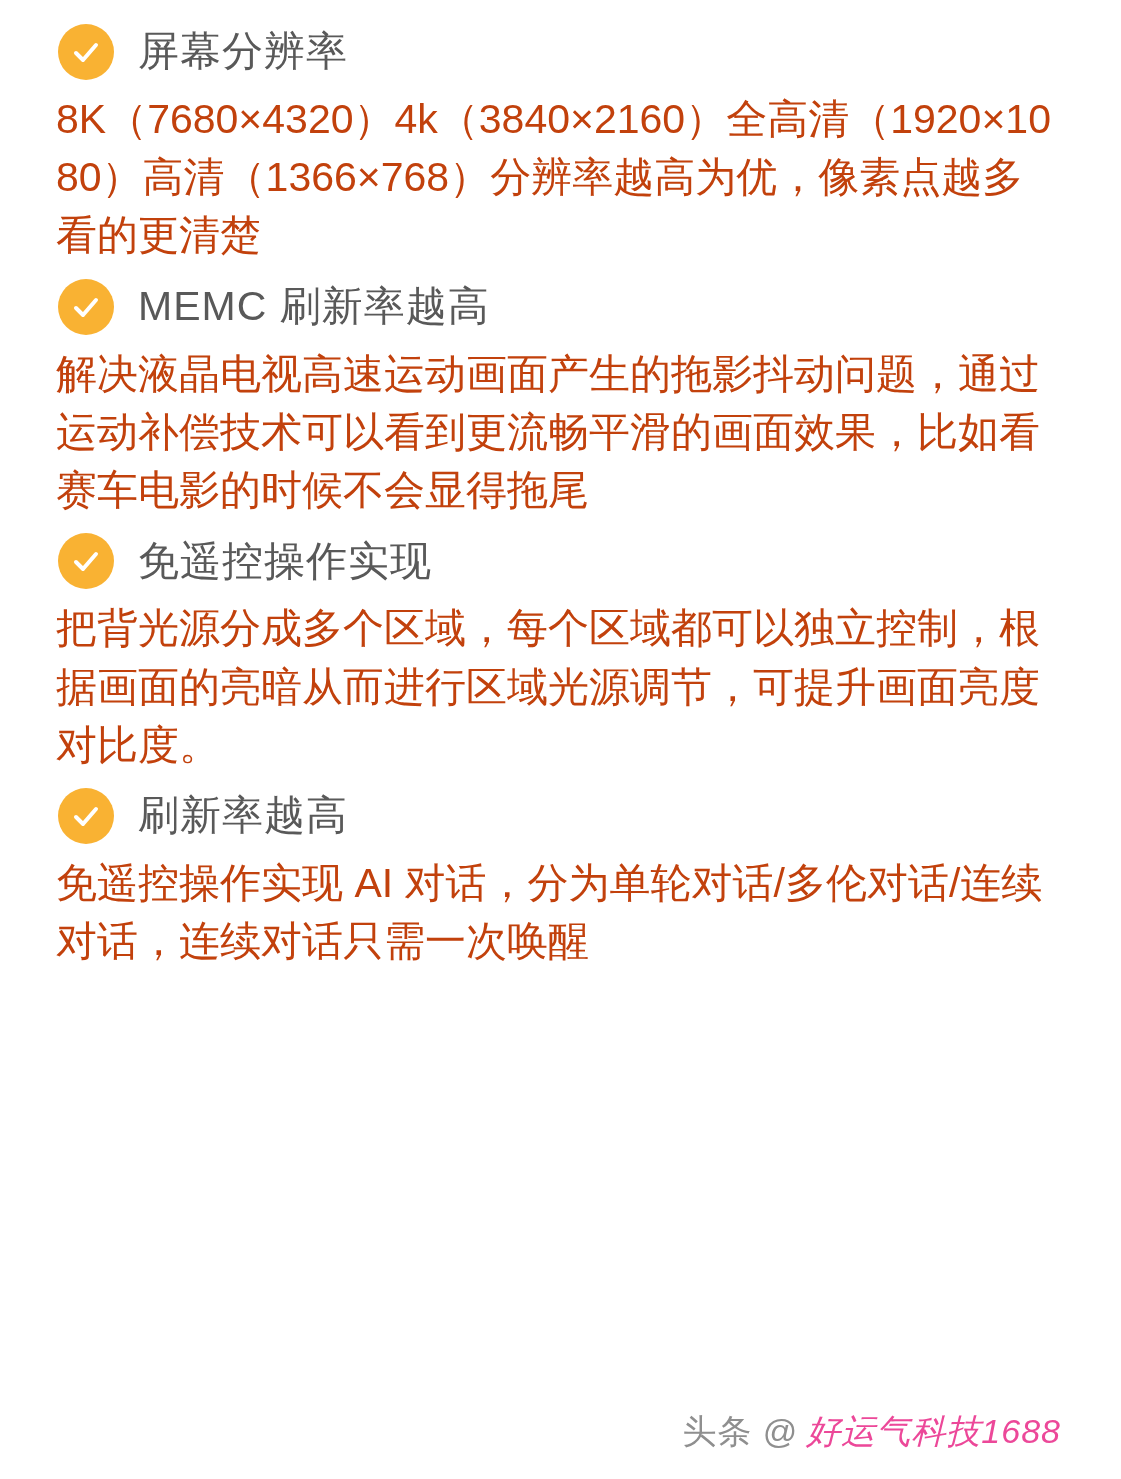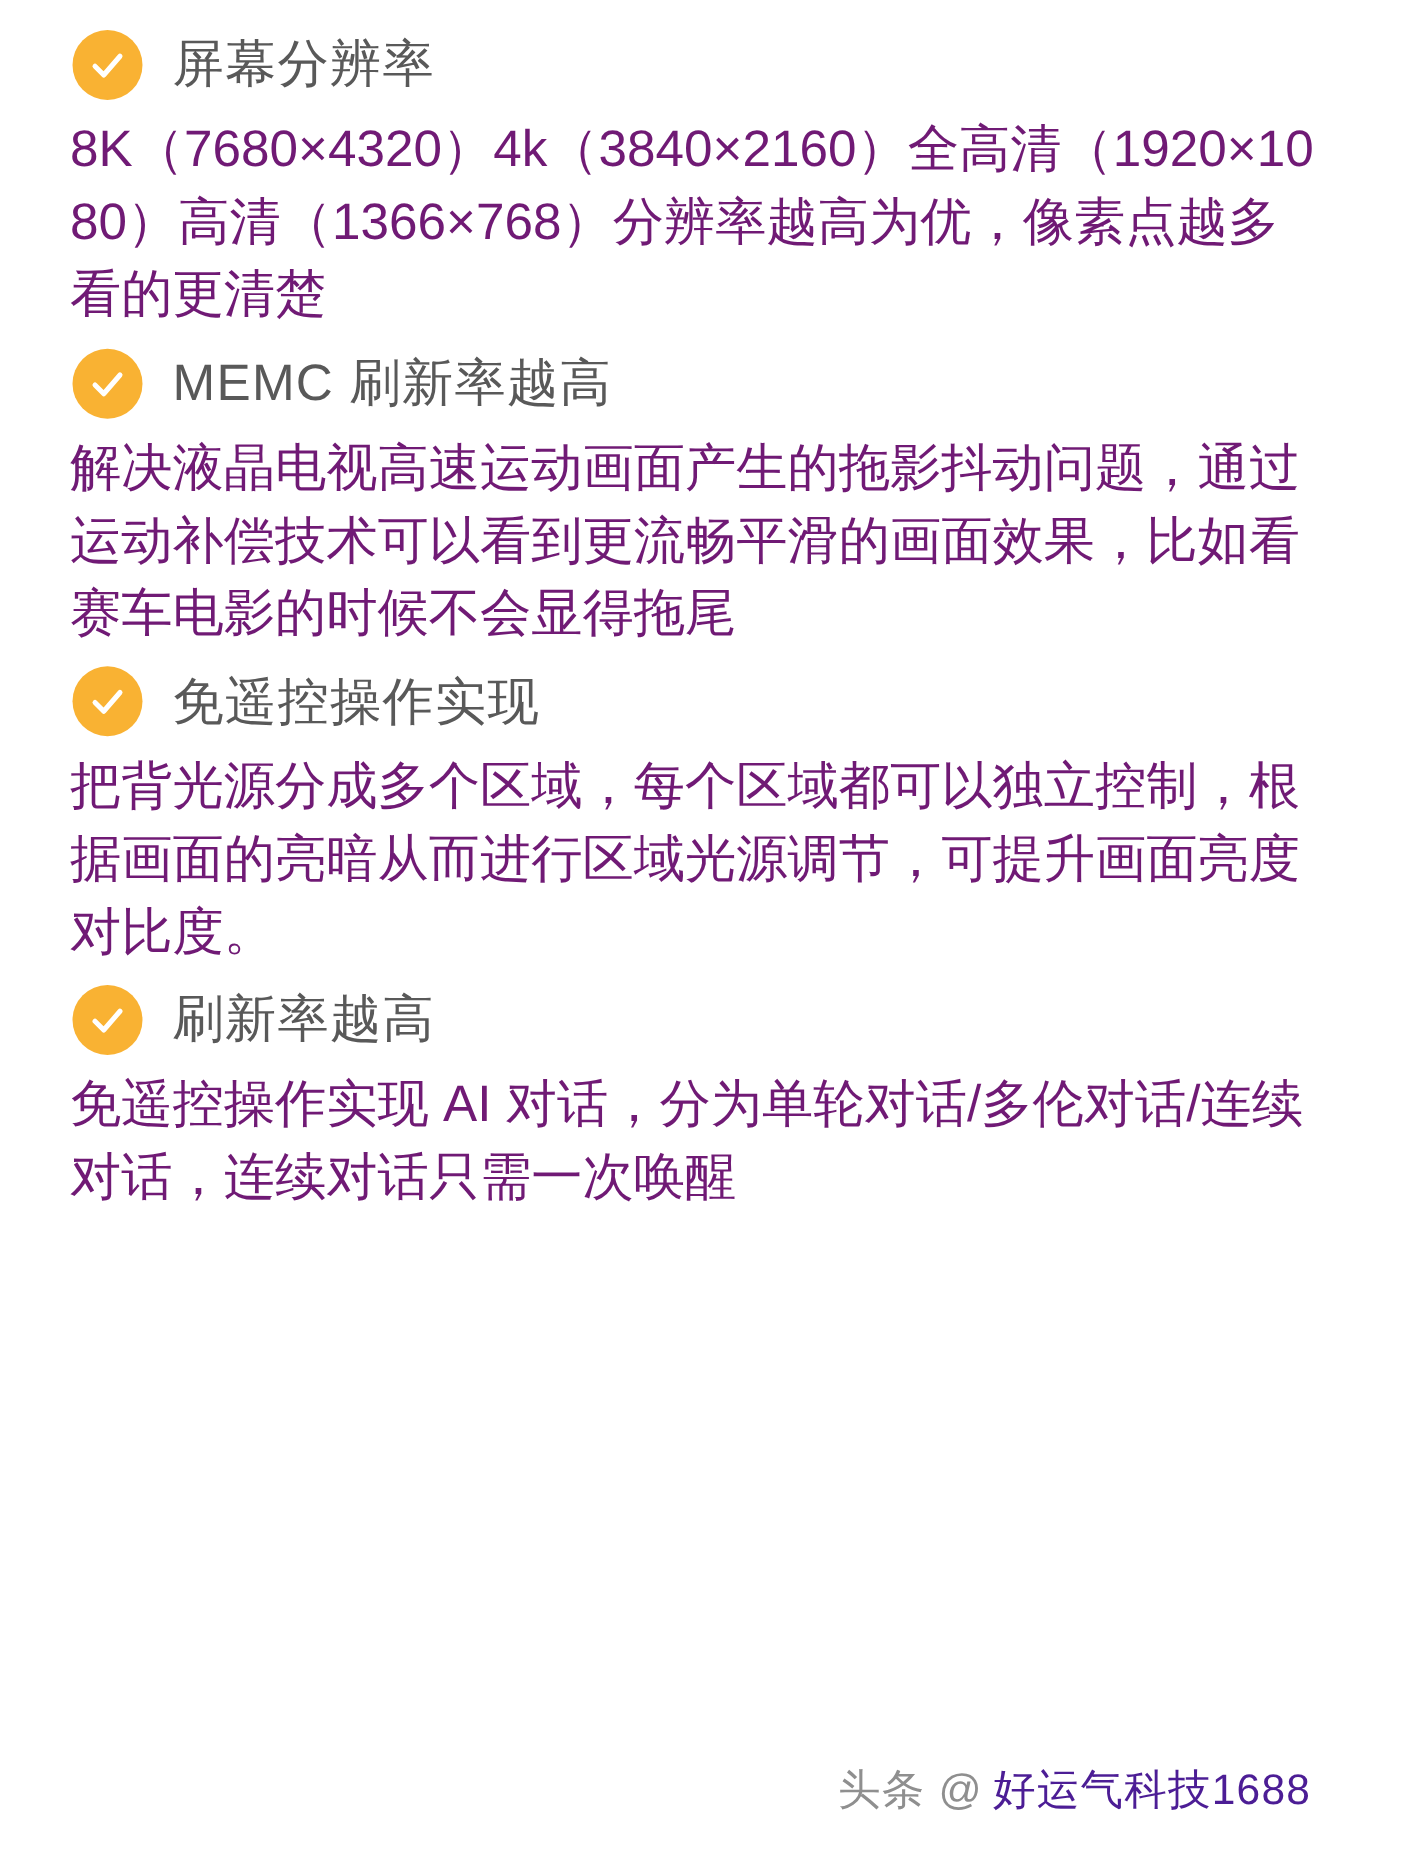--- a/index.html
+++ b/index.html
@@ -47,42 +47,43 @@
   .sec-title {
     font-size: 41px;
     line-height: 1.1;
     color: #595959;
     letter-spacing: 1px;
     font-weight: 400;
   }
   .sec-body {
     font-size: 41px;
     line-height: 1.42;
-    color: #701a75;
+    color: #c2410c;
     letter-spacing: 0px;
     margin: 0 0 0 4px;
     word-break: break-all;
   }
   .watermark {
     position: absolute;
-    right: 56px;
+    right: 44px;
     bottom: 24px;
     display: flex;
     align-items: center;
     gap: 8px;
     color: #8f8f8f;
     font-size: 34px;
     letter-spacing: 1px;
     white-space: nowrap;
   }
   .wm-brand {
     color: #8f8f8f;
   }
   .wm-name {
-    color: #4c1d95;
+    color: #ec4899;
+    font-style: italic;
   }
 </style>
 </head>
 <body>
 
 <div class="page">
 
   <div class="section">
     <div class="sec-head">
       <span class="check-badge">

